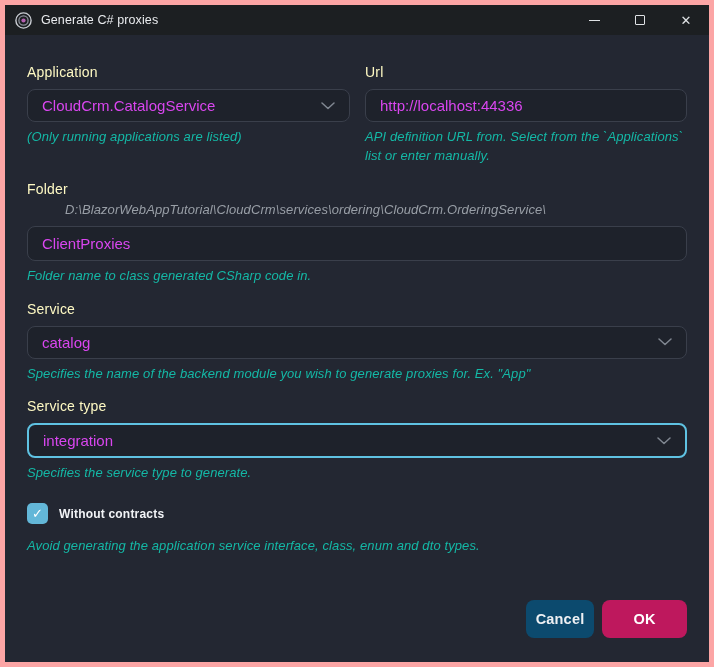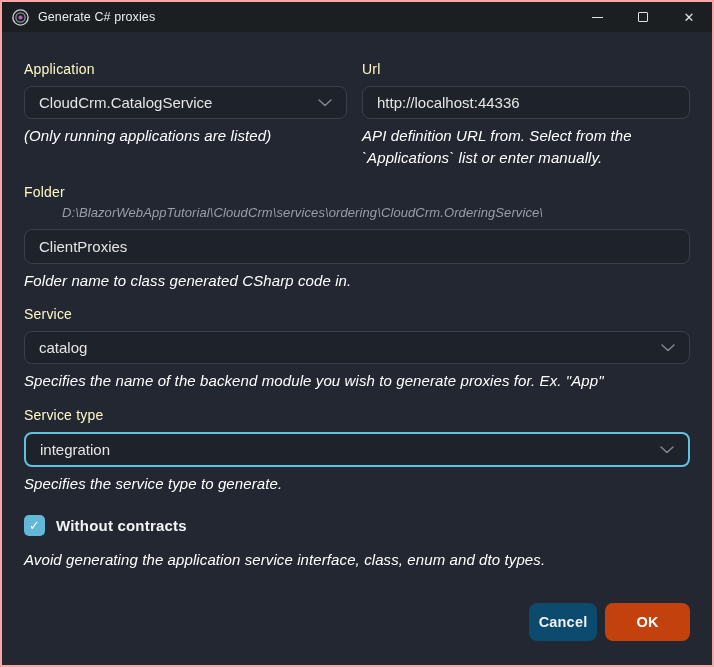--- a/index.html
+++ b/index.html
@@ -6,21 +6,21 @@
   html, body { background: #101214; }
   body {
     font-family: "Liberation Sans", "DejaVu Sans", sans-serif;
     -webkit-font-smoothing: antialiased;
   }
   .window {
     position: relative;
     width: 714px;
     height: 667px;
     background: #232732;
-    border: 2px solid #fca5a5;
+    border: 5px solid #fca5a5;
     overflow: hidden;
   }
   
   .titlebar {
     height: 30px;
     background: #1c1f22;
     display: flex;
     align-items: center;
     padding-left: 10px;
   }
@@ -56,40 +56,40 @@
   .select, .text-input {
     margin-top: 9px;
     width: 100%;
     height: 33px;
     background: #1e222b;
     border: 1px solid #3a3f4b;
     border-radius: 8px;
     display: flex;
     align-items: center;
     padding: 8px 14px;
-    color: #e5e5e5;
+    color: #d946ef;
     font-size: 15px;
   }
   .text-input {
     display: block;
     font-family: "Liberation Sans", "DejaVu Sans", sans-serif;
     outline: none;
     line-height: 31px;
   }
   .select { justify-content: space-between; cursor: default; }
   .select-value { white-space: nowrap; overflow: hidden; }
   .chevron { flex: 0 0 auto; margin-left: 8px; }
   .select.focused {
     border: 2px solid #5fc2e2;
     height: 35px;
   }
   .hint {
     margin-top: 6px;
-    color: #ffffff;
-    font-size: 15px;
+    color: #14b8a6;
+    font-size: 13px;
     font-style: italic;
     line-height: 1.45;
     letter-spacing: .1px;
   }
   .section { margin-top: 16px; }
   .path {
     margin-top: 5px;
     color: #999fa7;
     font-size: 13px;
     font-style: italic;
@@ -107,21 +107,21 @@
     width: 21px; height: 21px;
     background: #63b7d8;
     border-radius: 5px;
     display: flex; align-items: center; justify-content: center;
     cursor: default;
   }
   .check-glyph { color: #ffffff; font-size: 13px; font-weight: bold; line-height: 1; }
   .checkbox-label {
     margin-left: 11px;
     color: #f2f4f7;
-    font-size: 15px;
+    font-size: 12px;
     font-weight: 600;
     letter-spacing: .2px;
   }
   .checkbox-hint { margin-top: 13px; }
   
   .footer {
     position: absolute;
     right: 22px;
     bottom: 24px;
     display: flex;
@@ -131,21 +131,21 @@
     height: 38px;
     border: none;
     border-radius: 8px;
     font-family: "Liberation Sans", "DejaVu Sans", sans-serif;
     font-size: 14.5px;
     font-weight: 700;
     letter-spacing: .2px;
     cursor: default;
   }
   .btn-cancel { width: 68px; background: #0c4a6e; color: #eef0f3; }
-  .btn-ok { width: 85px; background: #c2410c; color: #ffffff; }
+  .btn-ok { width: 85px; background: #be185d; color: #ffffff; }
 </style>
 </head>
 <body>
 
 <div class="window">
 
   <div class="titlebar">
     <span class="app-icon">
       <svg width="17" height="17" viewBox="0 0 17 17">
         <circle cx="8.5" cy="8.5" r="7.6" fill="none" stroke="#c9cdd3" stroke-width="1.4"></circle>

